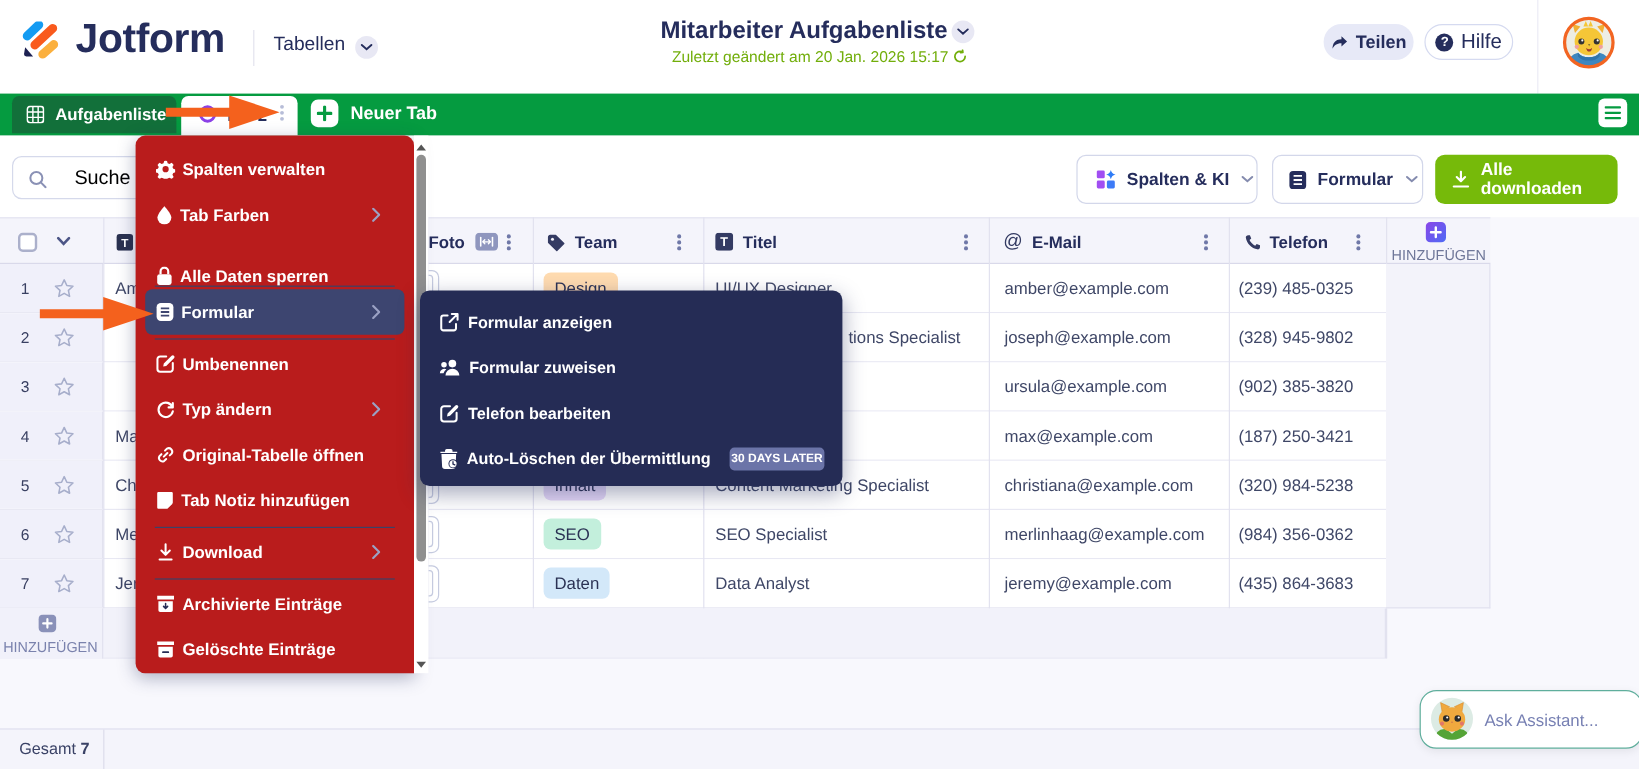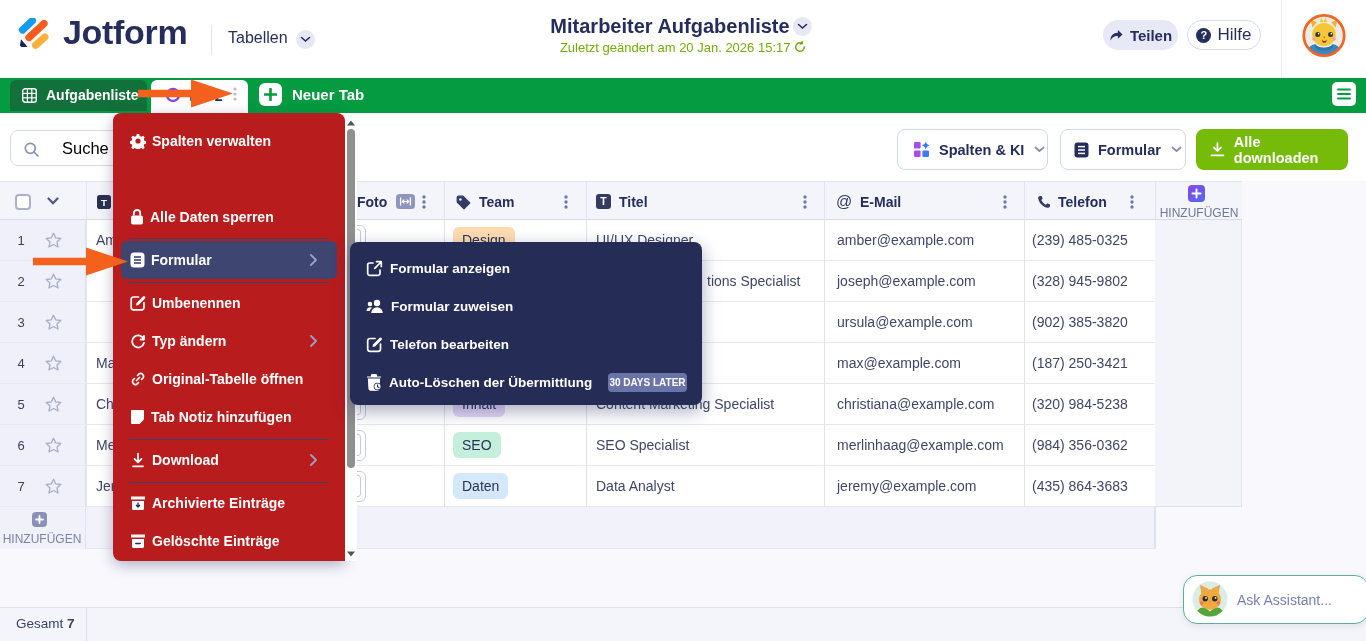--- a/index.html
+++ b/index.html
@@ -434,21 +434,30 @@
 </div>
 
 <div id="menu" class="abs">
   <div class="mi" style="top:9px;">
     <svg width="16" height="16" viewBox="0 0 16 16">
         <path d="M8 0.5 L9 3 A5.2 5.2 0 0 1 11 4.2 L13.7 3.5 L15 5.8 L13 7.7 A5.2 5.2 0 0 1 13 8.3 L15 10.2 L13.7 12.5 L11 11.8 A5.2 5.2 0 0 1 9 13 L8 15.5 L6 15.5 L5 13 A5.2 5.2 0 0 1 3 11.8 L0.3 12.5 L-1 10.2" fill="none" stroke="none"></path>
         <path d="M8 1 a7 7 0 0 1 1.2 .1 l.5 1.9 1.6.7 1.7-1 a7 7 0 0 1 1.7 1.7 l-1 1.7.7 1.6 1.9.5 a7 7 0 0 1 0 2.4 l-1.9.5-.7 1.6 1 1.7 a7 7 0 0 1-1.7 1.7 l-1.7-1-1.6.7-.5 1.9 a7 7 0 0 1-2.4 0 l-.5-1.9-1.6-.7-1.7 1 a7 7 0 0 1-1.7-1.7 l1-1.7-.7-1.6-1.9-.5 a7 7 0 0 1 0-2.4 l1.9-.5.7-1.6-1-1.7 a7 7 0 0 1 1.7-1.7 l1.7 1 1.6-.7.5-1.9 A7 7 0 0 1 8 1 Z M8 5.4 A2.6 2.6 0 1 0 8 10.6 A2.6 2.6 0 1 0 8 5.4 Z" fill="#fff"></path>
       </svg>
     <span>Spalten verwalten</span>
   </div>
-  <div class="mi" style="top:85px;">
+  <div class="mi" style="top:47px;">
+    <svg width="14" height="16" viewBox="0 0 14 16">
+        <path d="M7 0.8 C7 0.8 12.8 7 12.8 10.3 A5.8 5.8 0 0 1 1.2 10.3 C1.2 7 7 0.8 7 0.8 Z" fill="#fff"></path>
+      </svg>
+    <span>Tab Farben</span>
+      <svg class="mchev" width="7" height="12" viewBox="0 0 7 12">
+        <path d="M1 1 L6 6 L1 11" fill="none" stroke="#9BA1C4" stroke-width="1.8" stroke-linecap="round" stroke-linejoin="round"></path>
+      </svg>
+  </div>
+  <div class="mi" style="top:98px;">
     <svg width="14" height="16" viewBox="0 0 14 16">
         <rect x="1" y="6.5" width="12" height="9" rx="2" fill="#fff"></rect>
         <path d="M3.8 6.5 L3.8 4.2 A3.2 3.2 0 0 1 10.2 4.2 L10.2 6.5" fill="none" stroke="#fff" stroke-width="1.8"></path>
       </svg>
     <span>Alle Daten sperren</span>
   </div>
   <div class="msep" style="top:125px;"></div>
   <div class="mi" style="top:128px; background:#3D4570; border-radius:6px;">
     <svg width="15" height="16" viewBox="0 0 15 16">
         <rect x="0.5" y="0.5" width="14" height="15" rx="3.5" fill="#fff"></rect>

